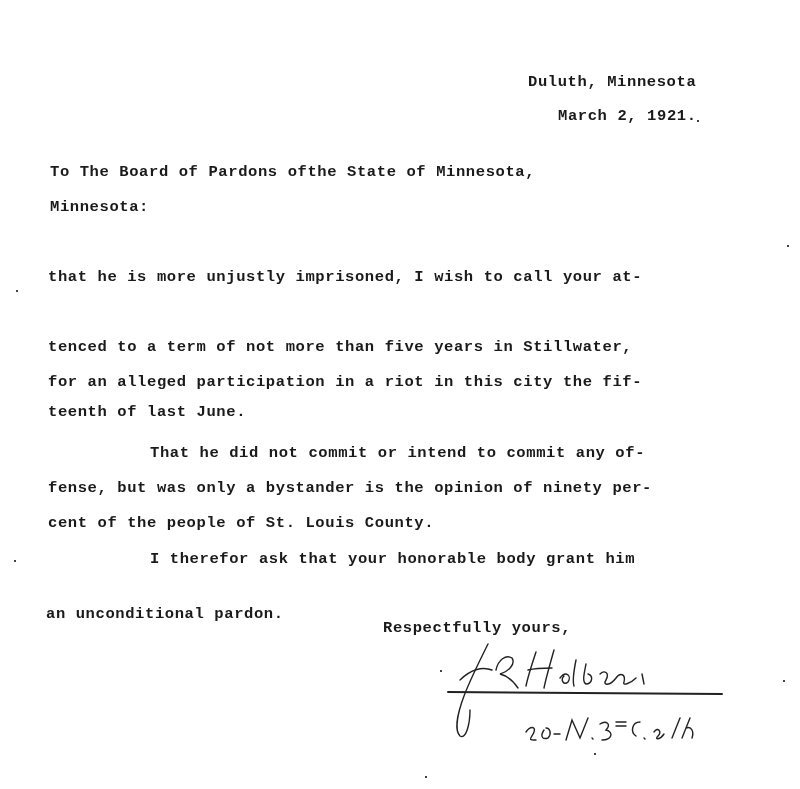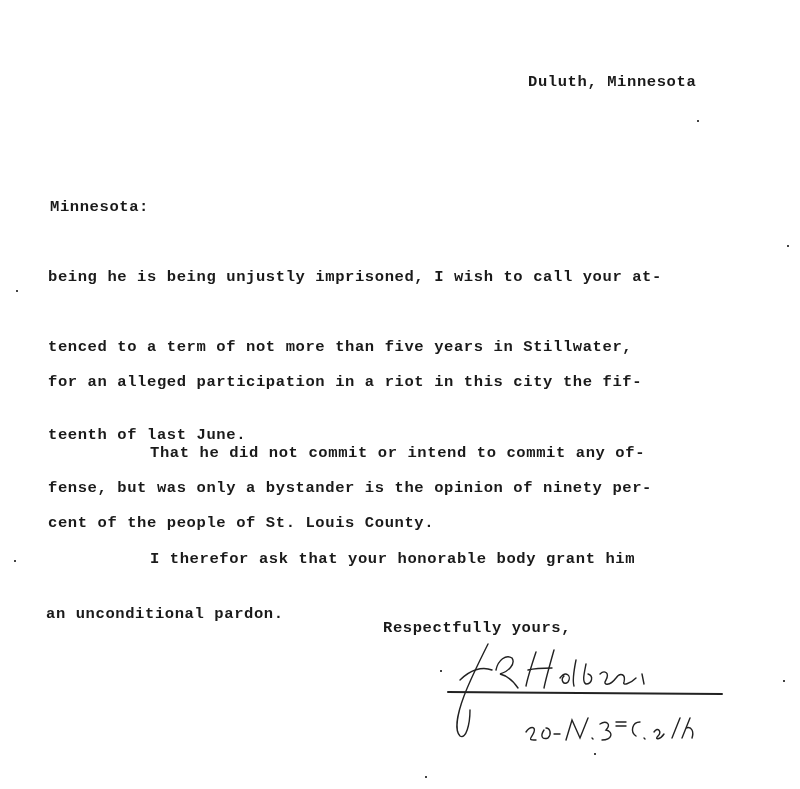--- a/index.html
+++ b/index.html
@@ -13,27 +13,29 @@
   .line { position: absolute; white-space: pre; line-height: 20px; font-weight: bold; }
   .speck { position: absolute; width: 2px; height: 2px; background: #444; }
   .sig-svg { position: absolute; left: 440px; top: 640px; }
 </style>
 </head>
 <body>
 
 <div class="page">
 
   <div class="line" style="left:528px; top:72px;">Duluth, Minnesota</div>
+  <div class="line" style="left:558px; top:106px;">March 2, 1921.</div>
 
+  <div class="line" style="left:50px; top:162px;">To The Board of Pardons ofthe State of Minnesota,</div>
   <div class="line" style="left:50px; top:197px;">Minnesota:</div>
 
-  <div class="line" style="left:48px; top:267px;">being he is being unjustly imprisoned, I wish to call your at-</div>
+  <div class="line" style="left:48px; top:267px;">that he is more unjustly imprisoned, I wish to call your at-</div>
   <div class="line" style="left:48px; top:337px;">tenced to a term of not more than five years in Stillwater,</div>
   <div class="line" style="left:48px; top:372px;">for an alleged participation in a riot in this city the fif-</div>
-  <div class="line" style="left:48px; top:425px;">teenth of last June.</div>
+  <div class="line" style="left:48px; top:402px;">teenth of last June.</div>
 
   <div class="line" style="left:150px; top:443px;">That he did not commit or intend to commit any of-</div>
   <div class="line" style="left:48px; top:478px;">fense, but was only a bystander is the opinion of ninety per-</div>
   <div class="line" style="left:48px; top:513px;">cent of the people of St. Louis County.</div>
 
   <div class="line" style="left:150px; top:549px;">I therefor ask that your honorable body grant him</div>
   <div class="line" style="left:46px; top:584px;margin-top:20px;">an unconditional pardon.</div>
 
   <div class="line" style="left:383px; top:618px;">Respectfully yours,</div>
 

